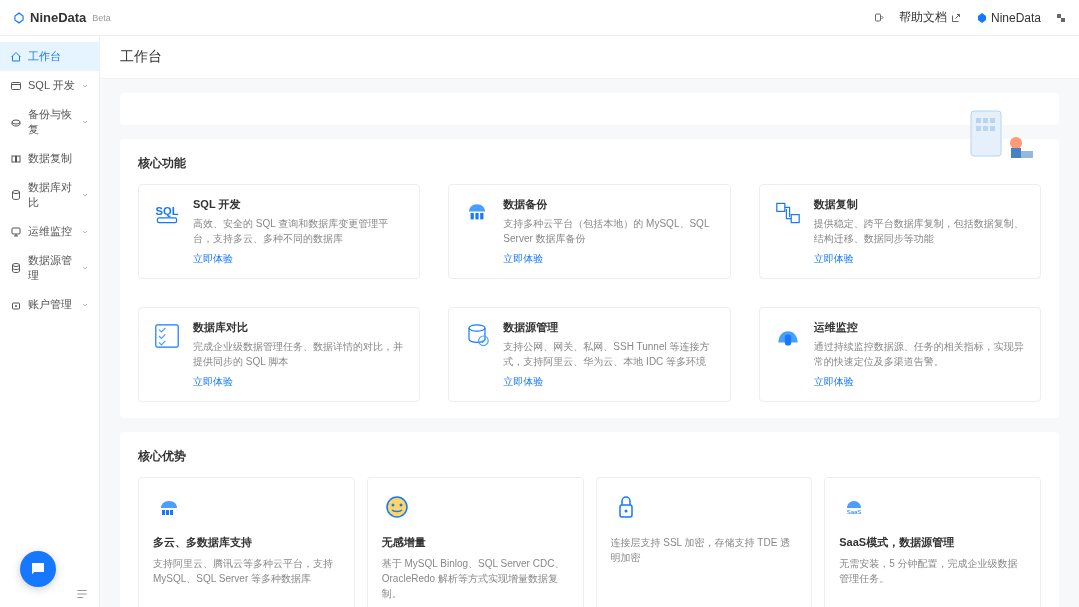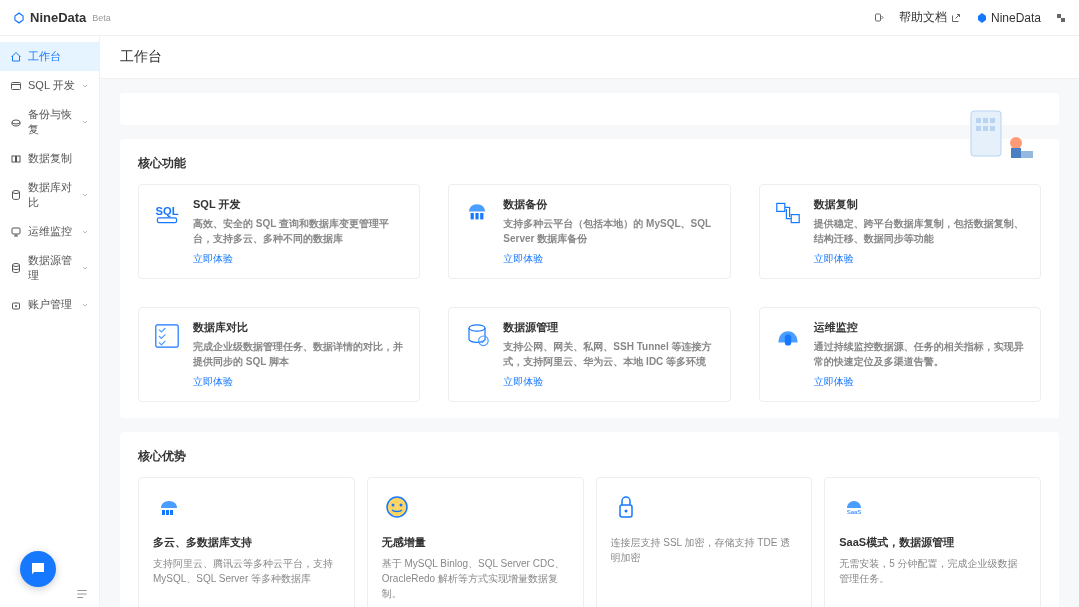--- a/index.html
+++ b/index.html
@@ -27,21 +27,21 @@
 .greeting { font-size: 14px; font-weight: 600; margin-bottom: 8px; }
 .welcome-text { font-size: 11px; color: #666; line-height: 1.6; }
 .welcome-panel { position: relative; }
 .welcome-img { position: absolute; right: 18px; top: 10px; width: 80px; height: 60px; }
 .section-title { font-size: 12px; font-weight: 600; margin-bottom: 12px; }
 .card-grid { display: grid; grid-template-columns: repeat(3, 1fr); gap: 28px; }
 .feat-card { border: 1px solid #eee; border-radius: 4px; padding: 12px; display: flex; gap: 10px; align-items: flex-start; }
 .feat-icon { width: 32px; height: 32px; flex-shrink: 0; }
 .feat-body { flex: 1; }
 .feat-title { font-size: 11px; font-weight: 600; margin-bottom: 4px; }
-.feat-desc { font-size: 10px; color: #888; line-height: 1.5; margin-bottom: 6px; font-weight: bold; }
+.feat-desc { font-size: 10px; color: #888; line-height: 1.5; margin-bottom: 6px; }
 .feat-link { font-size: 10px; color: #1677ff; cursor: pointer; }
 .adv-grid { display: grid; grid-template-columns: repeat(4, 1fr); gap: 12px; }
 .adv-card { border: 1px solid #eee; border-radius: 4px; padding: 14px; }
 .adv-icon { width: 30px; height: 30px; margin-bottom: 10px; }
 .adv-title { font-size: 11px; font-weight: 600; margin-bottom: 6px; }
 .adv-desc { font-size: 10px; color: #888; line-height: 1.5; }
 .chat-bubble { position: fixed; left: 20px; bottom: 20px; width: 36px; height: 36px; border-radius: 50%; background: #1677ff; display: flex; align-items: center; justify-content: center; cursor: pointer; box-shadow: 0 2px 8px rgba(0,0,0,.2); }
 .chat-bubble svg { width: 18px; height: 18px; fill: #fff; }
 </style>
 </head>

